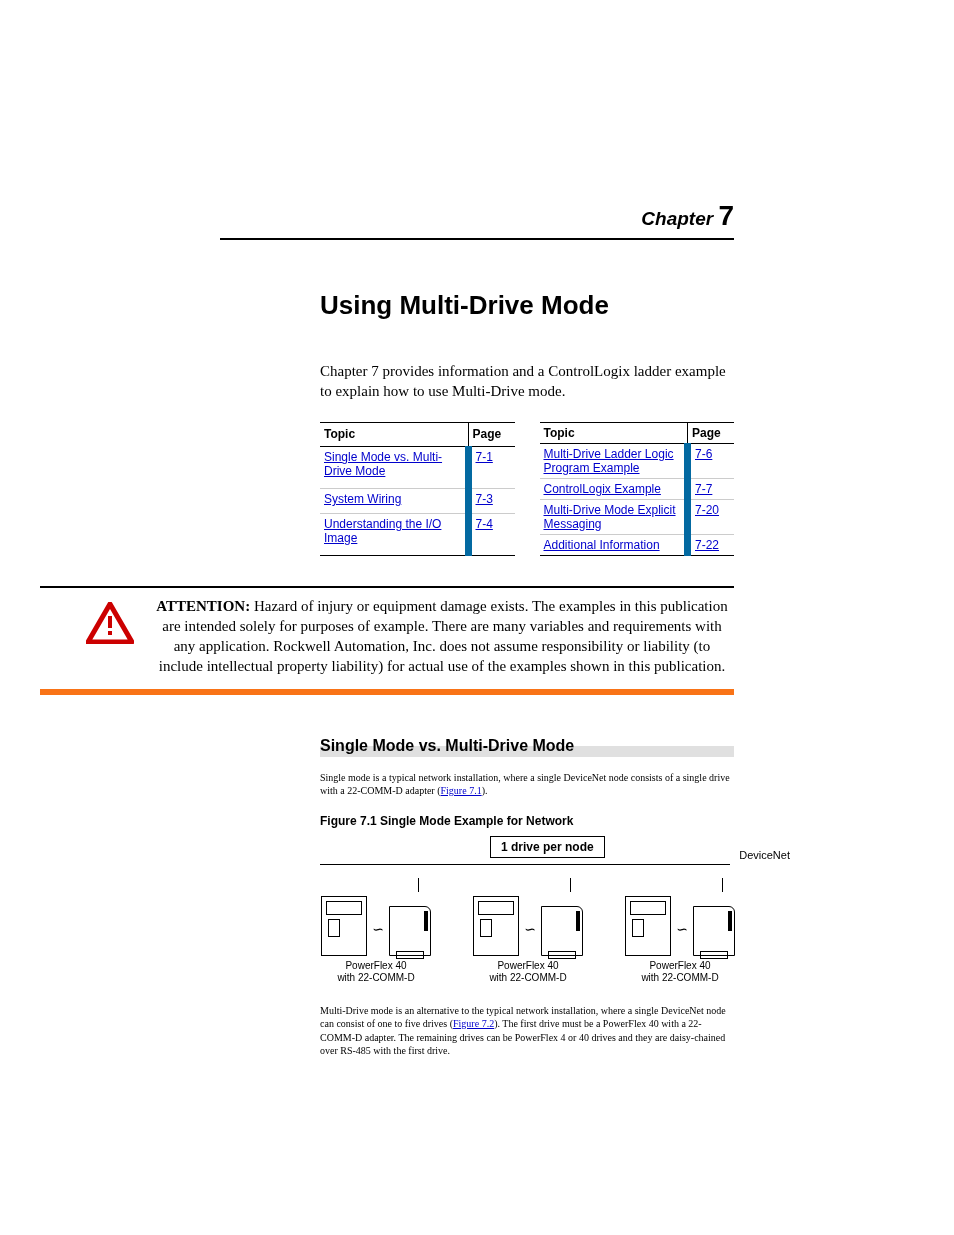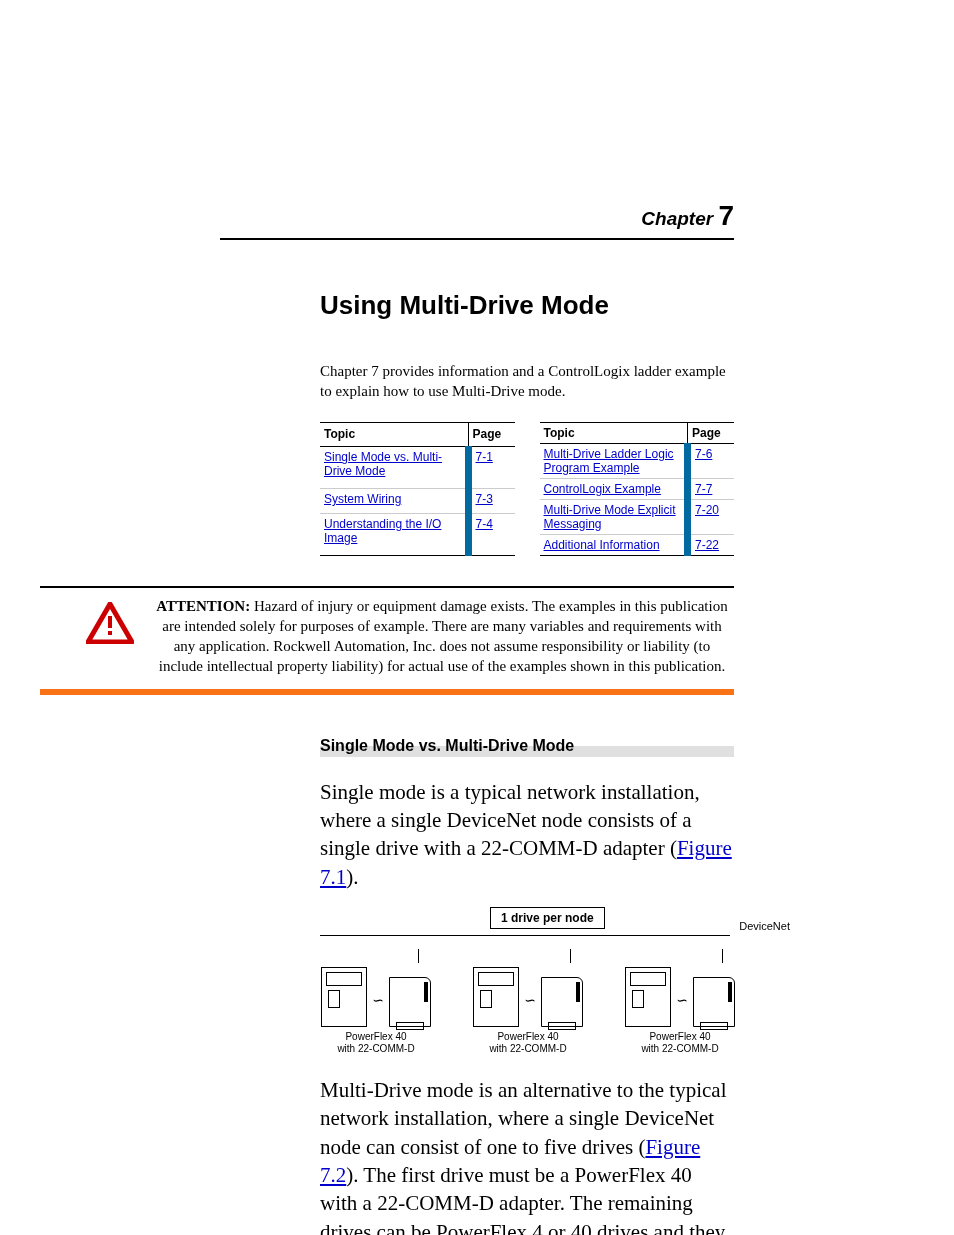--- a/index.html
+++ b/index.html
@@ -100,21 +100,21 @@
   h2.section-head {
     font-family: Arial, Helvetica, sans-serif;
     font-weight: bold;
     font-size: 16px;
     background: linear-gradient(to bottom, #fff 50%, #e0e0e0 50%);
     padding: 2px 0;
     margin: 0 0 14px 100px;
   }
   .body-p {
     margin-left: 100px;
-    font-size: 21px;
+    font-size: 10px;
     line-height: 1.35;
     margin-bottom: 16px;
   }
   .fig-caption {
     margin-left: 100px;
     font-family: Arial, Helvetica, sans-serif;
     font-weight: bold;
     font-size: 12px;
     margin-bottom: 8px;
   }
@@ -306,20 +306,21 @@
       <span>Hazard of injury or equipment damage exists. The examples in this publication are intended solely for purposes of example. There are many variables and requirements with any application. Rockwell Automation, Inc. does not assume responsibility or liability (to include intellectual property liability) for actual use of the examples shown in this publication.</span>
     </div>
   </div>
 
   <h2 class="section-head">Single Mode vs. Multi-Drive Mode</h2>
 
   <p class="body-p">
     <span>Single mode is a typical network installation, where a single DeviceNet node consists of a single drive with a 22-COMM-D adapter (</span><a class="link">Figure 7.1</a><span>).</span>
   </p>
 
+  <div class="fig-caption">Figure 7.1   Single Mode Example for Network</div>
 
   <div class="figure">
     <div class="fig-label-box">1 drive per node</div>
     <div style="position:relative;">
       <div class="net-line">
         <span class="net-label">DeviceNet</span>
       </div>
       <div class="drives-row">
         <div class="drive-unit">
           <div style="margin-left:86px;">

